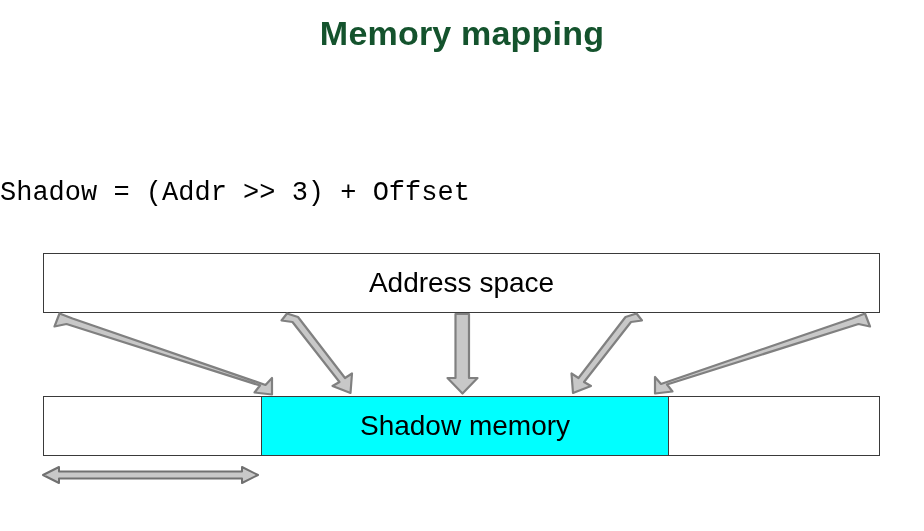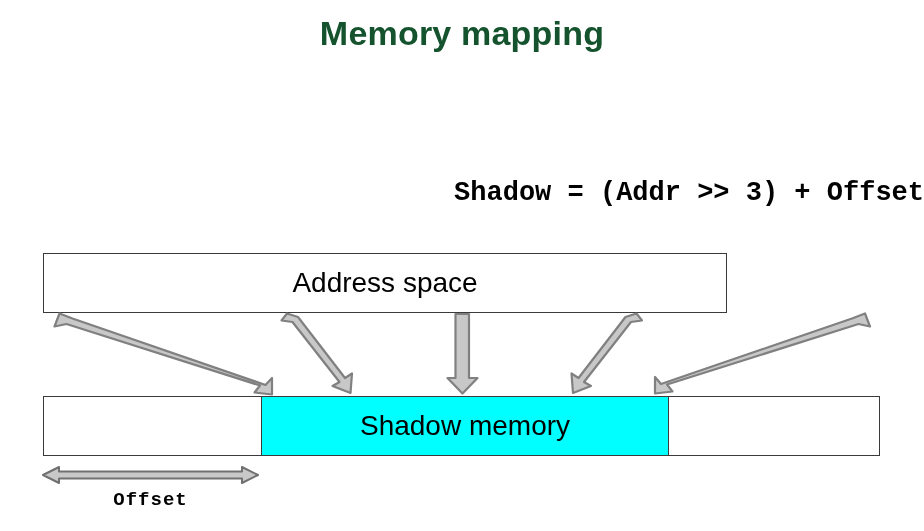--- a/index.html
+++ b/index.html
@@ -25,37 +25,37 @@
     font-weight: bold;
     font-size: 34px;
     color: #14532d;
     letter-spacing: 0.2px;
   }
   #formula {
     position: absolute;
     left: 0;
     top: 178px;
     width: 924px;
-    text-align: right;
+    text-align: left;
     font-family: "Liberation Mono", "DejaVu Sans Mono", monospace;
-    font-weight: bold;
+    font-weight: normal;
     font-size: 27px;
     color: #000000;
     white-space: pre;
   }
   .mem-box {
     position: absolute;
     box-sizing: border-box;
     border: 1px solid #3a3a3a;
     background: #ffffff;
   }
   #address-space-box {
     left: 43px;
     top: 253px;
-    width: 684px;
+    width: 837px;
     height: 60px;
     text-decoration: underline;
   }
   #shadow-bar-box {
     left: 43px;
     top: 396px;
     width: 837px;
     height: 60px;
   }
   .box-label {
@@ -146,15 +146,14 @@
 
     <g>
       <polygon points="865.0,313.5 852.0,318.5 661.0,384.0 655.0,377.0 655.0,393.5 672.5,391.5 667.0,384.5 858.5,324.0 870.0,326.5" fill="#c8c8c8" stroke="#808080" stroke-width="2.2" stroke-linejoin="round"></polygon>
     </g>
 
     <g>
       <polygon points="43.0,475.0 59.0,467.0 59.0,471.5 242.0,471.5 242.0,467.0 258.0,475.0 242.0,483.0 242.0,478.5 59.0,478.5 59.0,483.0" fill="#c8c8c8" stroke="#707070" stroke-width="2" stroke-linejoin="round"></polygon>
     </g>
   </svg>
 
-  <div id="offset-label">Offset</div>
 
 </div>
 
 </body></html>

